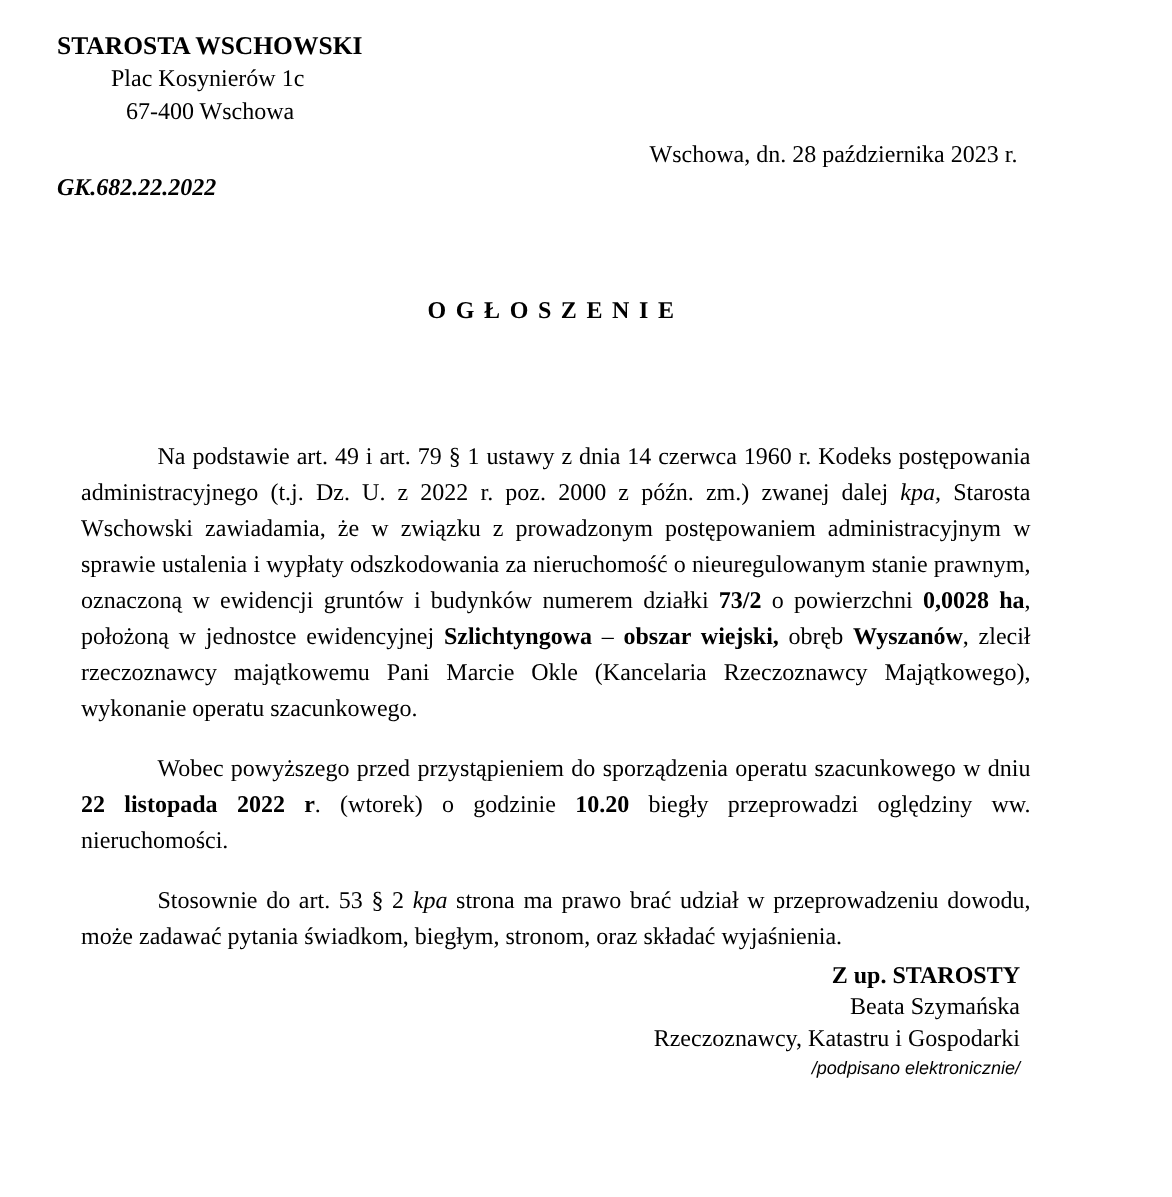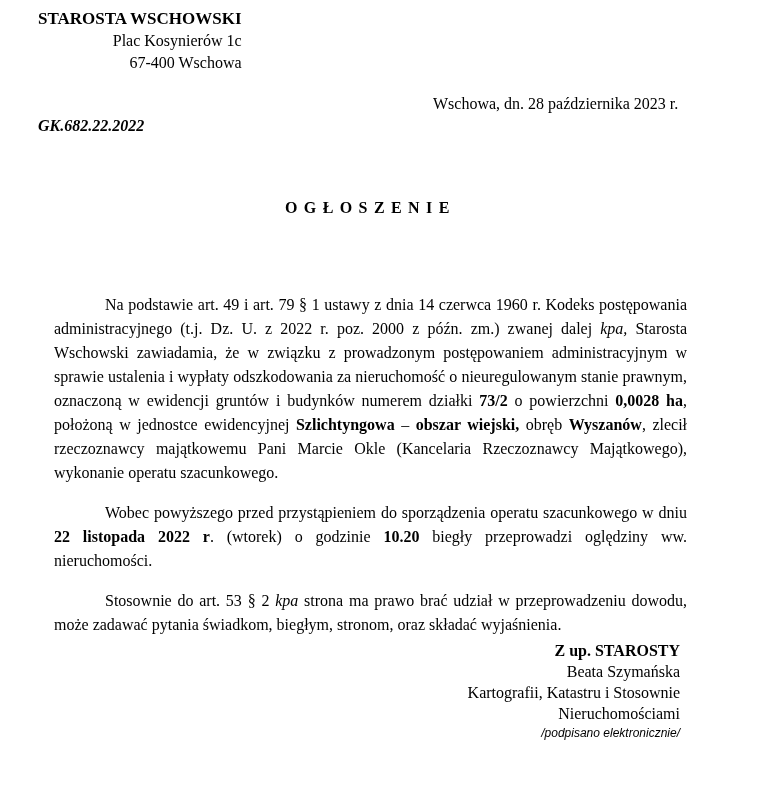--- a/index.html
+++ b/index.html
@@ -13,23 +13,22 @@
       position: relative;
       overflow: hidden;
       font-family: "Liberation Serif", "DejaVu Serif", serif;
       color: #000000;
       font-size: 16px;
     }
     .abs { position: absolute; }
 
     .sender {
       left: 38px;
-      top: 8px;
+      top: 20px;
       line-height: 22px;
-      text-align: right;
     }
     .sender .org {
       font-weight: bold;
       font-size: 17px;
     }
     .sender .addr1 { padding-left: 36px; }
     .sender .addr2 { padding-left: 46px; }
 
     .place-date {
       left: 433px;
@@ -101,16 +100,15 @@
 
 <div class="abs body-text">
   <p><span>Na podstawie art. 49 i art. 79 § 1 ustawy z dnia 14 czerwca 1960 r. Kodeks postępowania administracyjnego (t.j. Dz. U. z 2022 r. poz. 2000 z późn. zm.) zwanej dalej </span><i>kpa,</i><span> Starosta Wschowski zawiadamia, że w związku z prowadzonym postępowaniem administracyjnym w sprawie ustalenia i wypłaty odszkodowania za nieruchomość o nieuregulowanym stanie prawnym, oznaczoną w ewidencji gruntów i budynków numerem działki </span><b>73/2</b><span> o powierzchni </span><b>0,0028 ha</b><span>, położoną w jednostce ewidencyjnej </span><b>Szlichtyngowa</b><span> – </span><b>obszar wiejski,</b><span> obręb </span><b>Wyszanów</b><span>, zlecił rzeczoznawcy majątkowemu Pani Marcie Okle (Kancelaria Rzeczoznawcy Majątkowego), wykonanie operatu szacunkowego.</span></p>
   <p><span>Wobec powyższego przed przystąpieniem do sporządzenia operatu szacunkowego w dniu </span><b>22 listopada 2022 r</b><span>. (wtorek) o godzinie </span><b>10.20</b><span> biegły przeprowadzi oględziny ww. nieruchomości.</span></p>
   <p><span>Stosownie do art. 53 § 2 </span><i>kpa</i><span> strona ma prawo brać udział w przeprowadzeniu dowodu, może zadawać pytania świadkom, biegłym, stronom, oraz składać wyjaśnienia.</span></p>
 </div>
 
 <div class="abs signature">
   <div class="sig-head">Z up. STAROSTY</div>
   <div>Beata Szymańska</div>
-  <div>Kartografii, Katastru i Stosownie</div>
-  <div>Nieruchomościami</div>
+  <div>Rzeczoznawcy, Katastru i Gospodarki</div>
   <div class="sig-note">/podpisano elektronicznie/</div>
 </div>
 
 </body></html>

